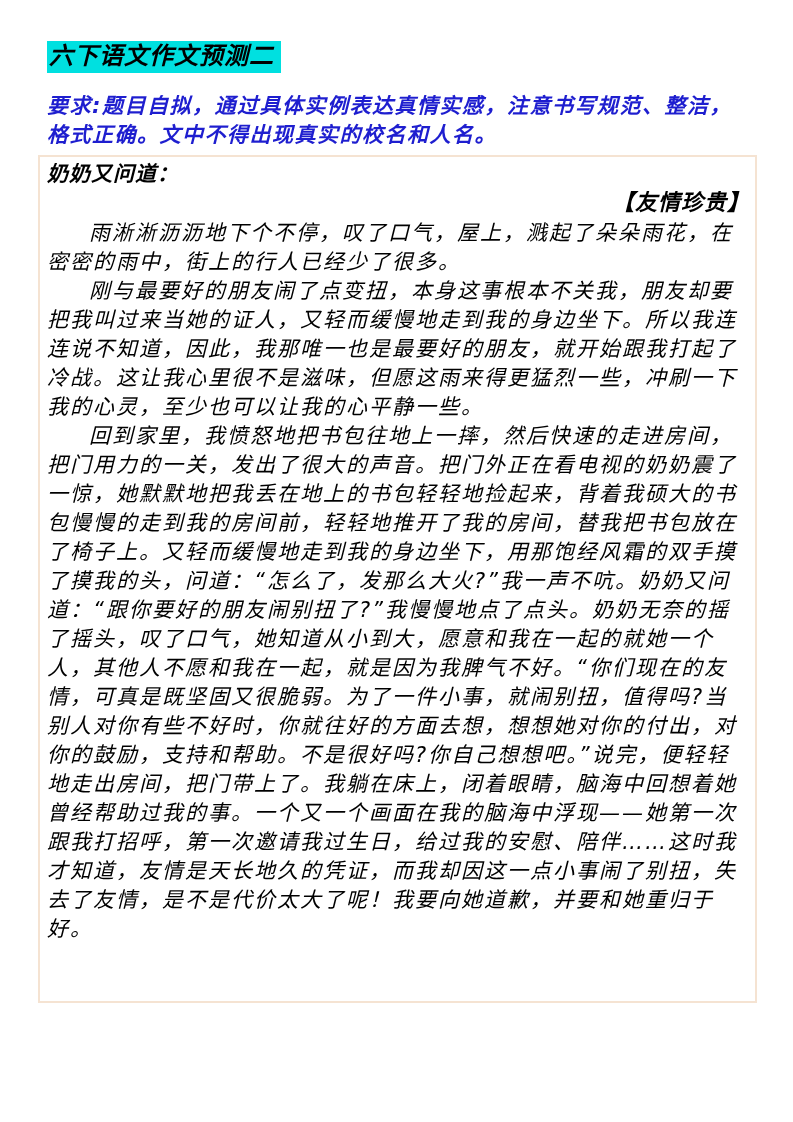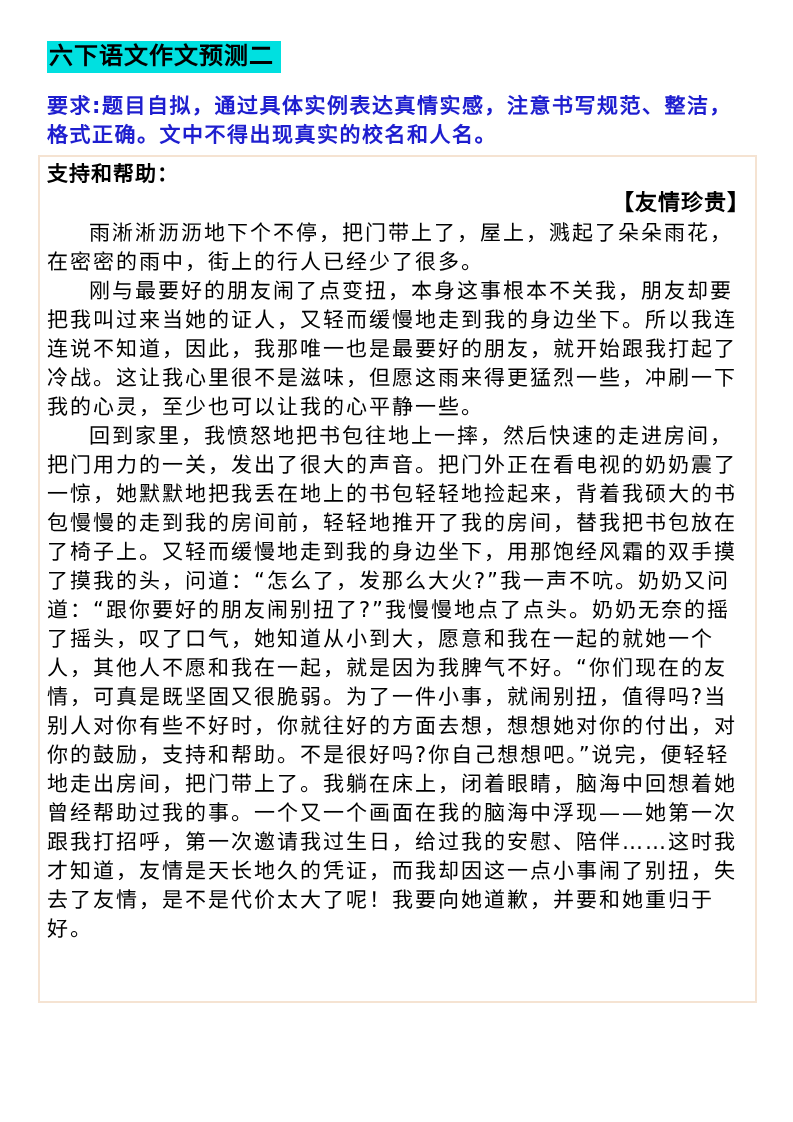--- a/index.html
+++ b/index.html
@@ -14,20 +14,21 @@
   body{
     width:793px;height:1122px;
     overflow:hidden;
     font-family:"DejaVu Sans","Liberation Sans",sans-serif;
     color:var(--body-text);
   }
   .page{
     width:793px;height:1116px;
     padding:41px 43px 0 47px;
     position:relative;
+    font-style:italic;
   }
   .doc-title{
     display:inline-block;
     background:var(--title-highlight);
     font-size:24px;
     font-weight:bold;
     letter-spacing:1px;
     line-height:1.2;
     padding:1px 7px 2px 2px;
   }
@@ -80,25 +81,25 @@
 
 <div class="page">
 
   <h1 class="doc-title">六下语文作文预测二</h1>
 
 
   <p class="requirement">要求:题目自拟，通过具体实例表达真情实感，注意书写规范、整洁，格式正确。文中不得出现真实的校名和人名。</p>
 
   <div class="essay-box">
 
-    <div class="sample-label">支持和帮助：</div>
+    <div class="sample-label">奶奶又问道：</div>
 
     <div class="essay-title">【友情珍贵】</div>
 
-    <p class="essay-paragraph">雨淅淅沥沥地下个不停，把门带上了，屋上，溅起了朵朵雨花，在密密的雨中，街上的行人已经少了很多。</p>
+    <p class="essay-paragraph">雨淅淅沥沥地下个不停，叹了口气，屋上，溅起了朵朵雨花，在密密的雨中，街上的行人已经少了很多。</p>
 
     <p class="essay-paragraph">刚与最要好的朋友闹了点变扭，本身这事根本不关我，朋友却要把我叫过来当她的证人，又轻而缓慢地走到我的身边坐下。所以我连连说不知道，因此，我那唯一也是最要好的朋友，就开始跟我打起了冷战。这让我心里很不是滋味，但愿这雨来得更猛烈一些，冲刷一下我的心灵，至少也可以让我的心平静一些。</p>
 
     <p class="essay-paragraph">回到家里，我愤怒地把书包往地上一摔，然后快速的走进房间，把门用力的一关，发出了很大的声音。把门外正在看电视的奶奶震了一惊，她默默地把我丢在地上的书包轻轻地捡起来，背着我硕大的书包慢慢的走到我的房间前，轻轻地推开了我的房间，替我把书包放在了椅子上。又轻而缓慢地走到我的身边坐下，用那饱经风霜的双手摸了摸我的头，问道：“怎么了，发那么大火?”我一声不吭。奶奶又问道：“跟你要好的朋友闹别扭了?”我慢慢地点了点头。奶奶无奈的摇了摇头，叹了口气，她知道从小到大，愿意和我在一起的就她一个人，其他人不愿和我在一起，就是因为我脾气不好。“你们现在的友情，可真是既坚固又很脆弱。为了一件小事，就闹别扭，值得吗?当别人对你有些不好时，你就往好的方面去想，想想她对你的付出，对你的鼓励，支持和帮助。不是很好吗?你自己想想吧。”说完，便轻轻地走出房间，把门带上了。我躺在床上，闭着眼睛，脑海中回想着她曾经帮助过我的事。一个又一个画面在我的脑海中浮现——她第一次跟我打招呼，第一次邀请我过生日，给过我的安慰、陪伴……这时我才知道，友情是天长地久的凭证，而我却因这一点小事闹了别扭，失去了友情，是不是代价太大了呢！我要向她道歉，并要和她重归于好。</p>
 
 
   </div>
 
 </div>
 

